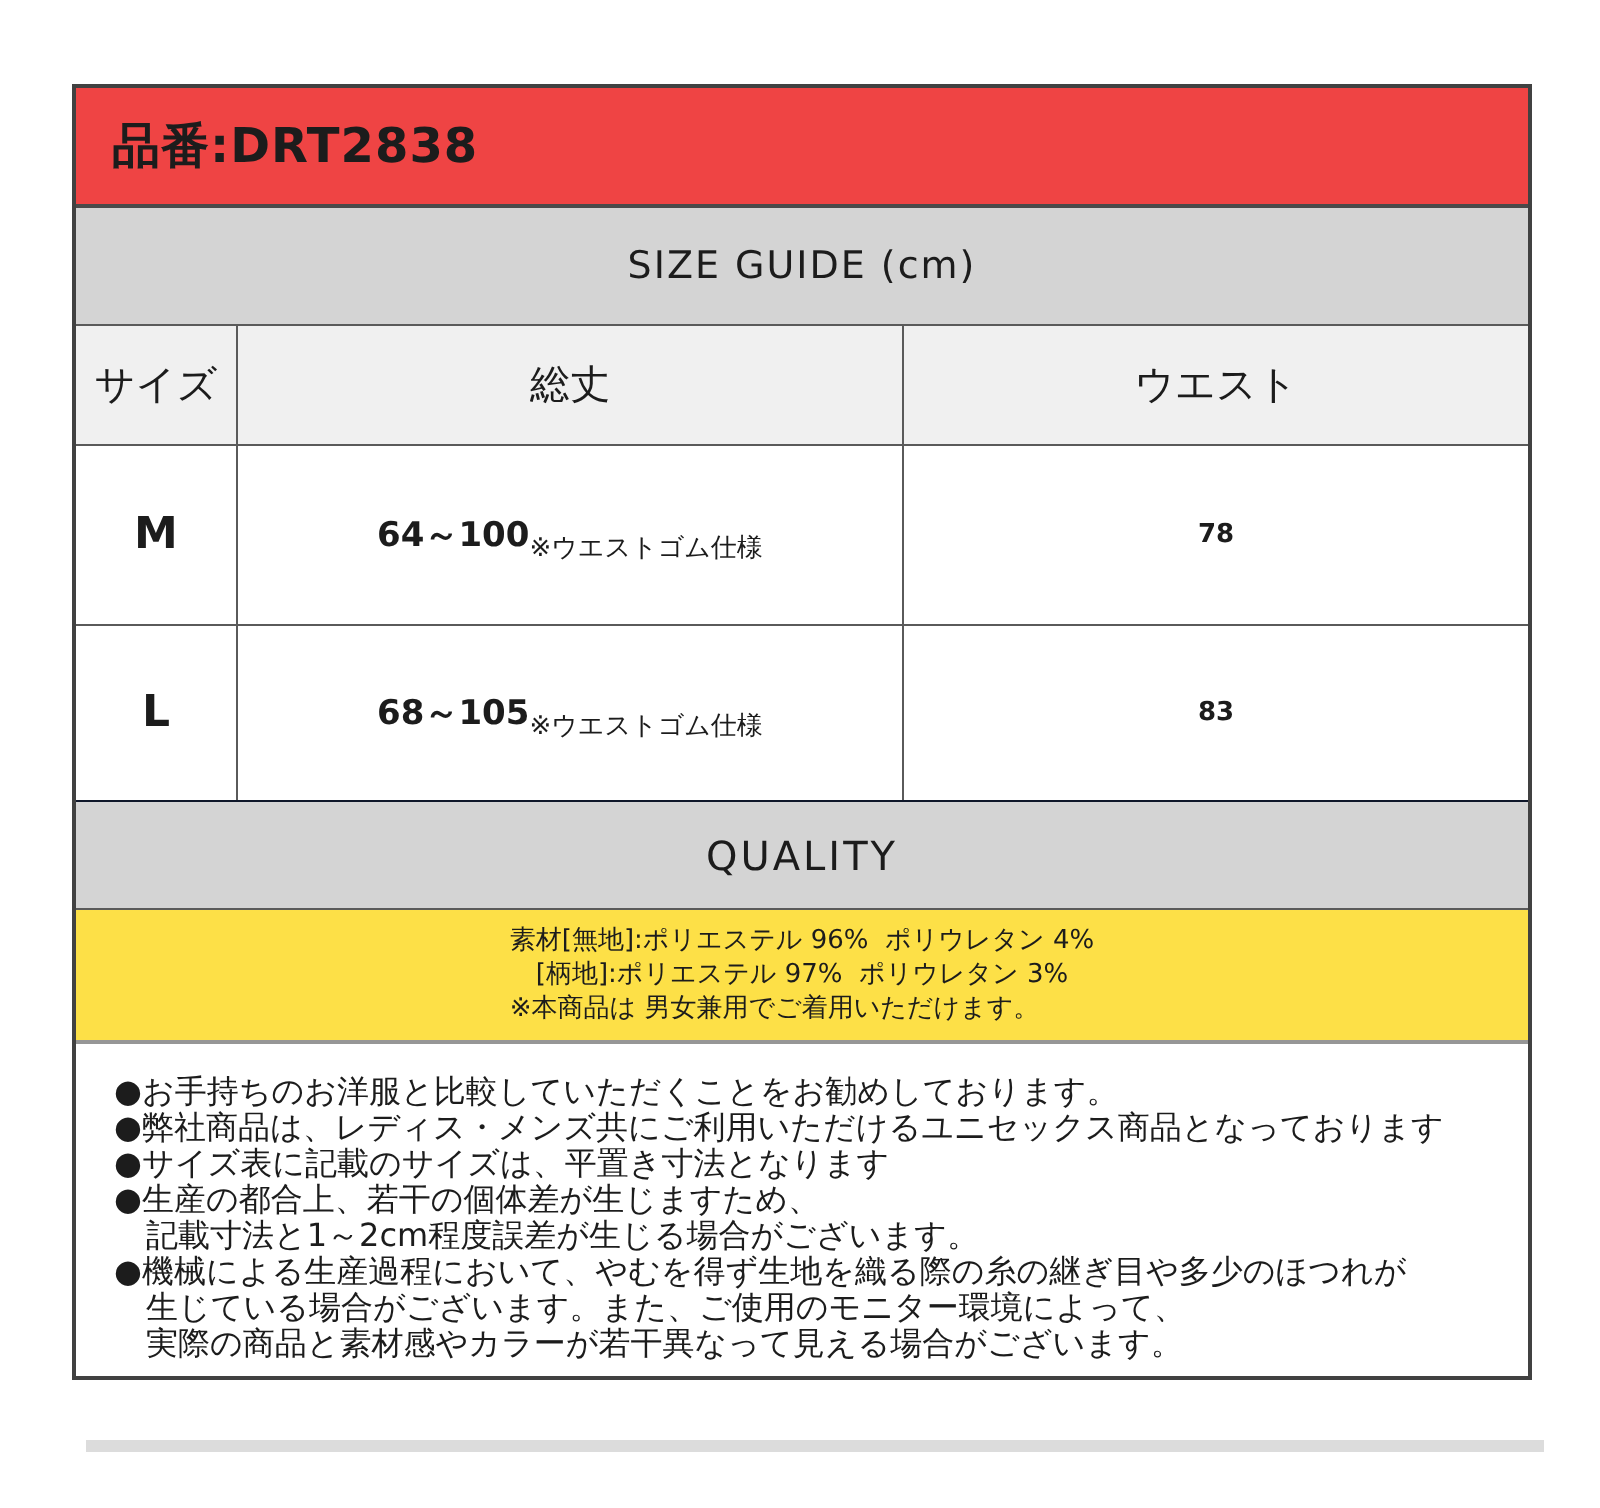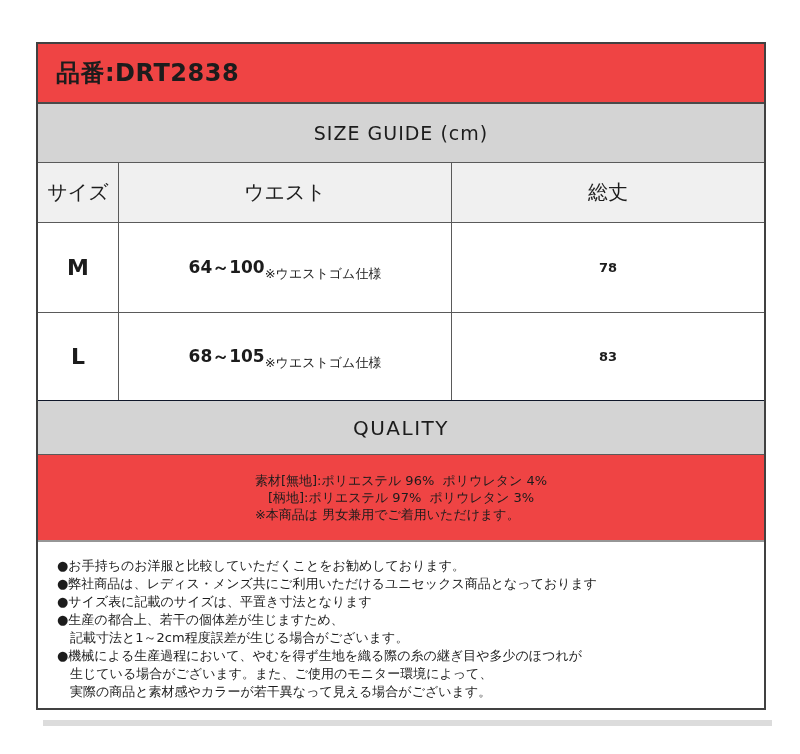--- a/index.html
+++ b/index.html
@@ -41,50 +41,50 @@
 
   .body-row { height:90px; background:#ffffff; border-top:1px solid #5a5a5a; }
   .body-row.r-l { height:88px; }
   .size-cell { font-size:22px; font-weight:bold; }
   .waist-cell { flex-direction:row; }
   .waist-range { font-size:17px; font-weight:bold; }
   .waist-note { font-size:13px; margin-top:13px; }
   .length-cell { font-size:13px; font-weight:bold; }
 
   .quality-content {
-    height:86px; border-top:1px solid #5a5a5a;
-    display:flex; align-items:center; justify-content:center; background:#ef4444;
+    height:66px; border-top:1px solid #5a5a5a;
+    display:flex; align-items:center; justify-content:center; background:#fde047;
   }
   .quality-lines { text-align:left; }
   .quality-lines .pre { white-space:pre; font-size:13px; line-height:17px; }
 
   .notes {
     height:168px; border-top:2px solid #969696; background:#ffffff;
     padding:15px 12px 0 19px;
   }
-  .notes .pre { white-space:pre; font-size:13px; line-height:18px; }
+  .notes .pre { white-space:pre; font-size:16px; line-height:18px; }
 </style>
 </head>
 <body>
 
 <div class="page">
   <div class="sheet">
 
     <div class="row product-row">
       <span>品番:DRT2838</span>
     </div>
 
     <div class="row band size-guide-band">
       <span>SIZE GUIDE (cm)</span>
     </div>
 
     <div class="row cols head-row">
       <div class="cell">サイズ</div>
+      <div class="cell bl">総丈</div>
       <div class="cell bl">ウエスト</div>
-      <div class="cell bl">総丈</div>
     </div>
 
     <div class="row cols body-row r-m">
       <div class="cell size-cell">M</div>
       <div class="cell bl waist-cell">
         <div class="waist-range">64～100</div>
         <div class="waist-note">※ウエストゴム仕様</div>
       </div>
       <div class="cell bl length-cell">78</div>
     </div>

